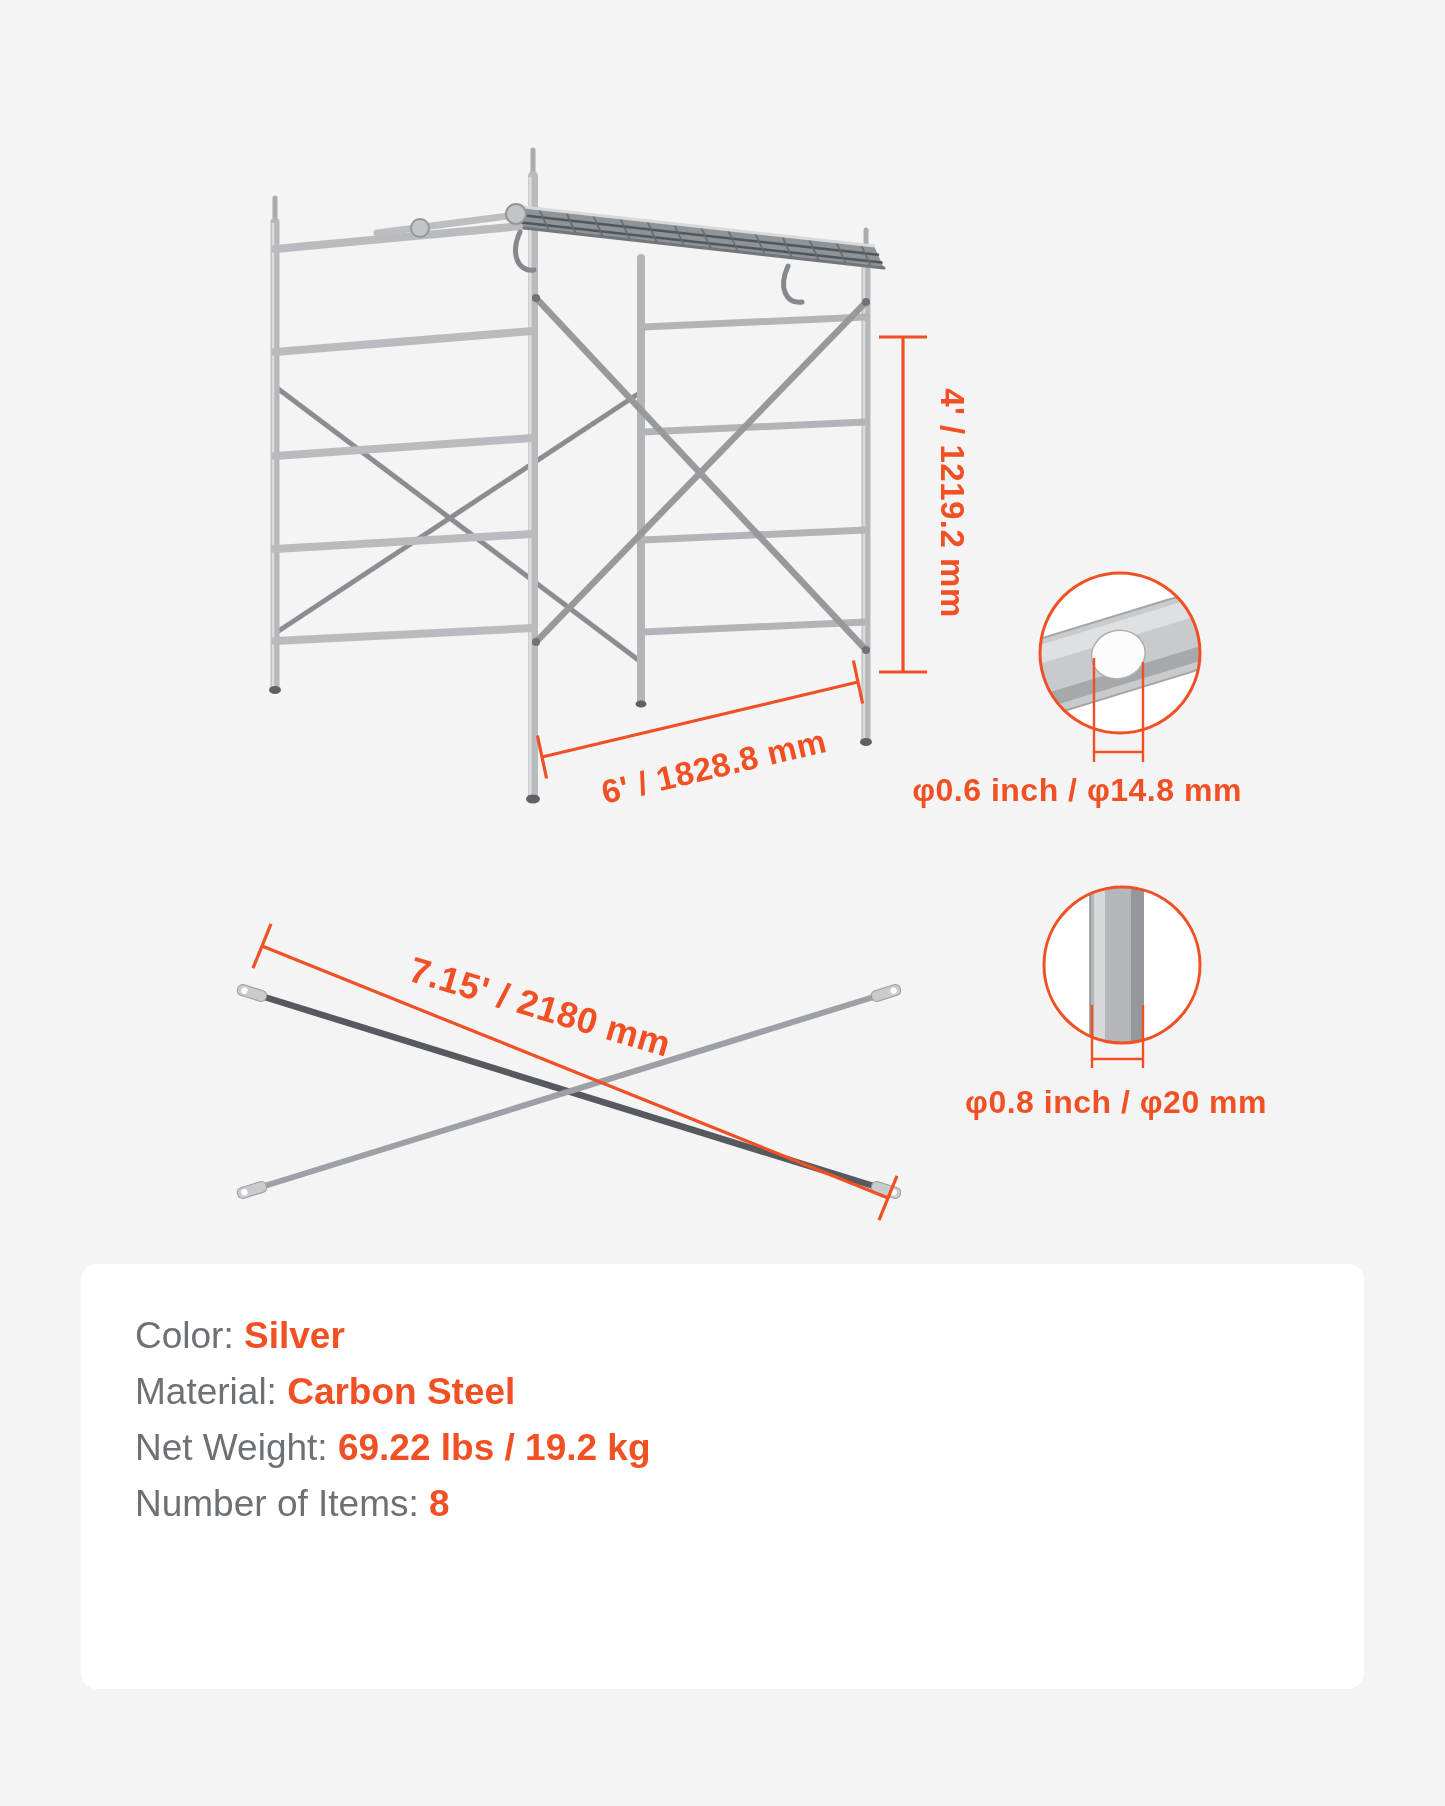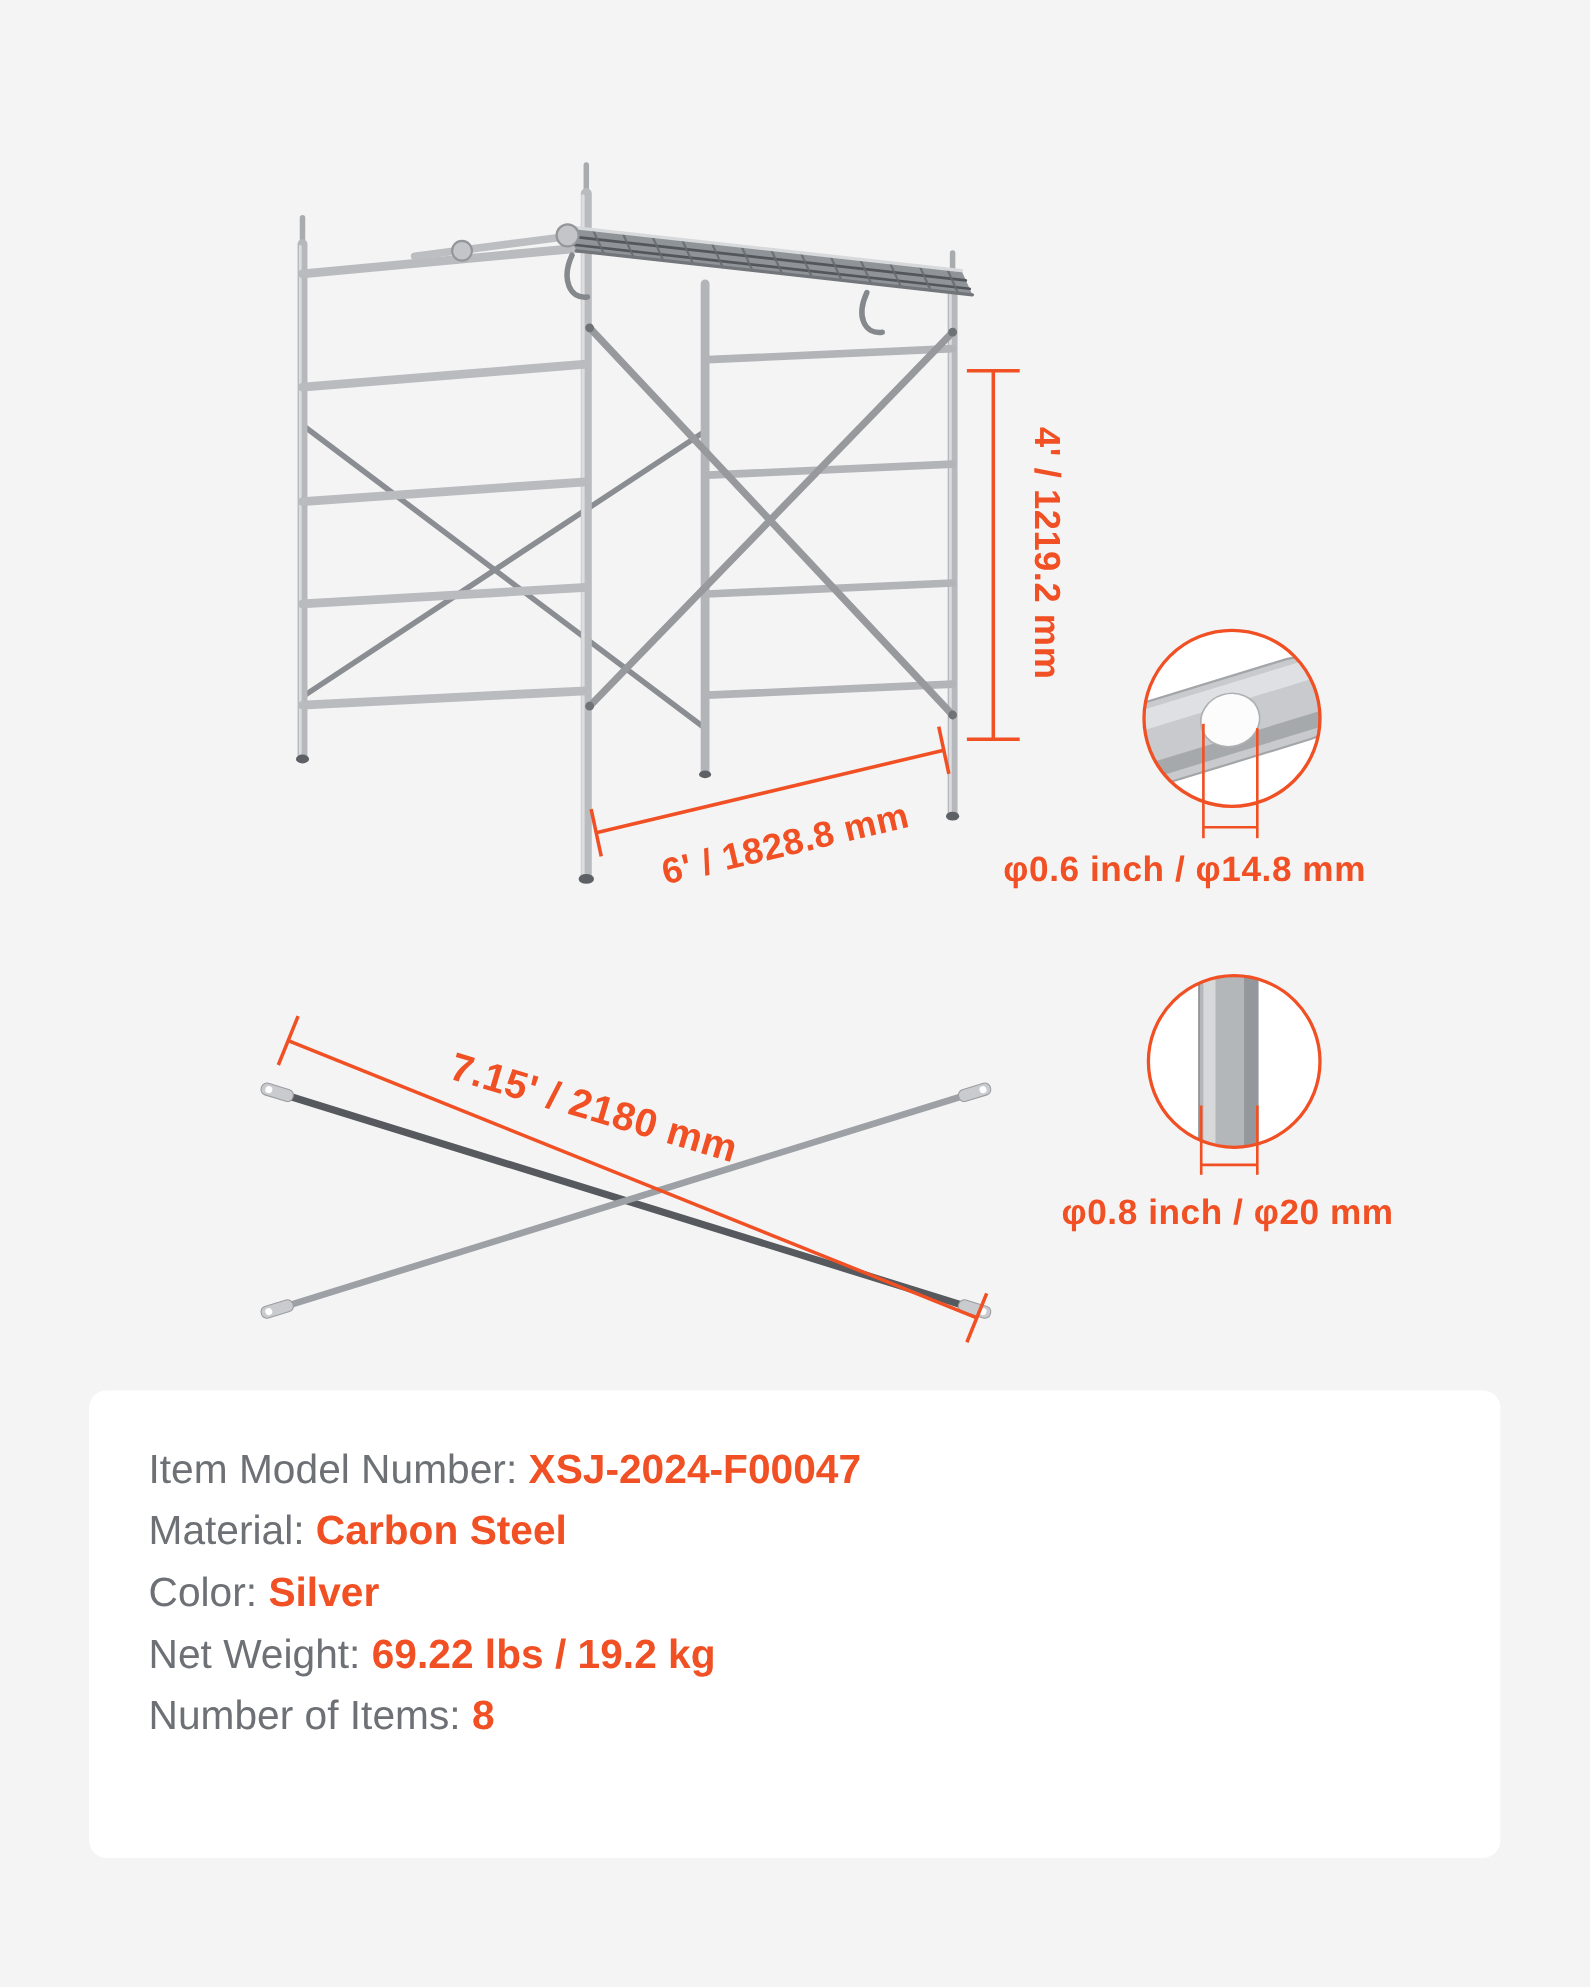--- a/index.html
+++ b/index.html
@@ -223,29 +223,26 @@
   <div class="dim-label" style="left:714px;top:767px;--rot:-13.3deg;font-size:33px;">6' / 1828.8 mm</div>
 
   <div class="dim-label" style="left:540px;top:1007px;--rot:16.5deg;font-size:36px;">7.15' / 2180 mm</div>
 
   <div class="dim-label" style="left:1077px;top:790px;font-size:32px;">φ0.6 inch / φ14.8 mm</div>
 
   <div class="dim-label" style="left:1116px;top:1102px;font-size:32px;">φ0.8 inch / φ20 mm</div>
 
   <div class="spec-card">
     <div class="spec-row">
-      <span class="spec-label">Item Model Number: </span><span class="spec-value">XSJ-2024-F00047</span>
+      <span class="spec-label">Color: </span><span class="spec-value">Silver</span>
     </div>
     <div class="spec-row">
       <span class="spec-label">Material: </span><span class="spec-value">Carbon Steel</span>
     </div>
     <div class="spec-row">
-      <span class="spec-label">Color: </span><span class="spec-value">Silver</span>
-    </div>
-    <div class="spec-row">
       <span class="spec-label">Net Weight: </span><span class="spec-value">69.22 lbs / 19.2 kg</span>
     </div>
     <div class="spec-row">
       <span class="spec-label">Number of Items: </span><span class="spec-value">8</span>
     </div>
   </div>
 
 </div>
 
 </body></html>

